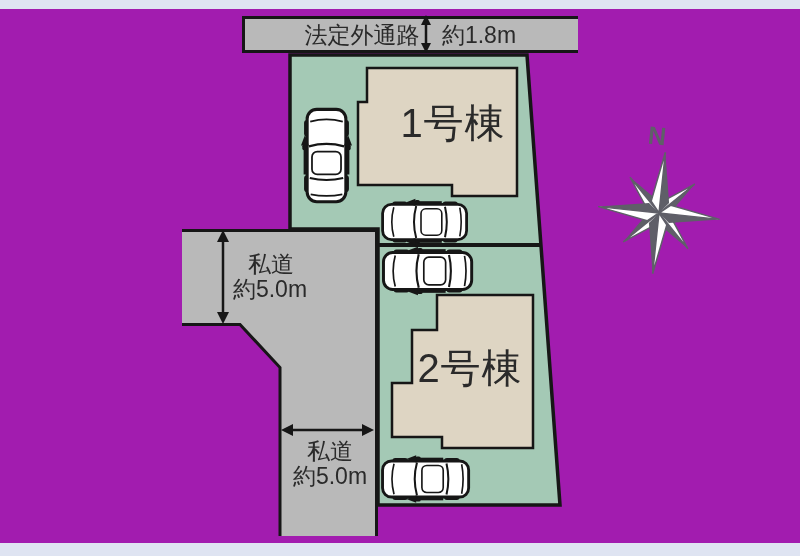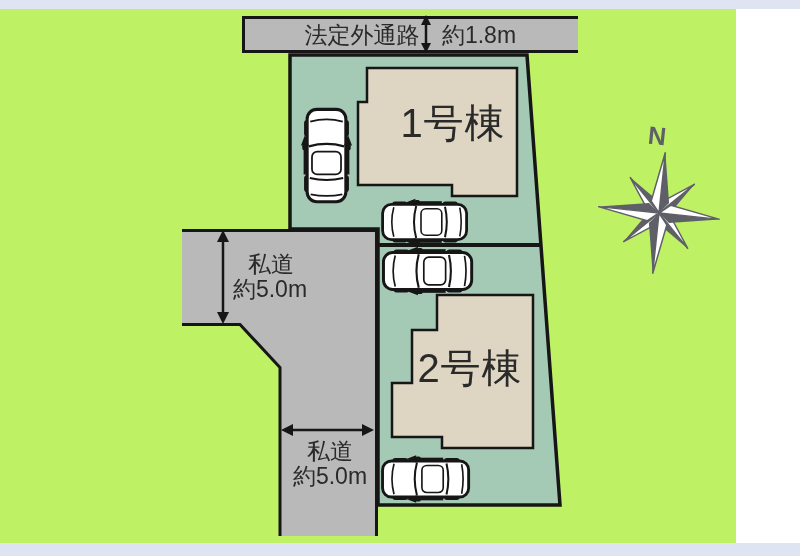--- a/index.html
+++ b/index.html
@@ -6,23 +6,23 @@
     margin: 0;
     padding: 0;
     background: #ffffff;
     width: 800px;
     height: 556px;
     overflow: hidden;
     font-family: "Liberation Sans", sans-serif;
   }
   .stage {
     position: relative;
-    width: 736px;
+    width: 800px;
     height: 556px;
-    background: #bef264;
+    background: #a21caf;
   }
   svg text {
     font-family: "Liberation Sans", sans-serif;
     fill: #2a2a2a;
   }
   .lot-label {
     font-size: 40px;
     font-weight: 500;
     letter-spacing: 1px;
   }

